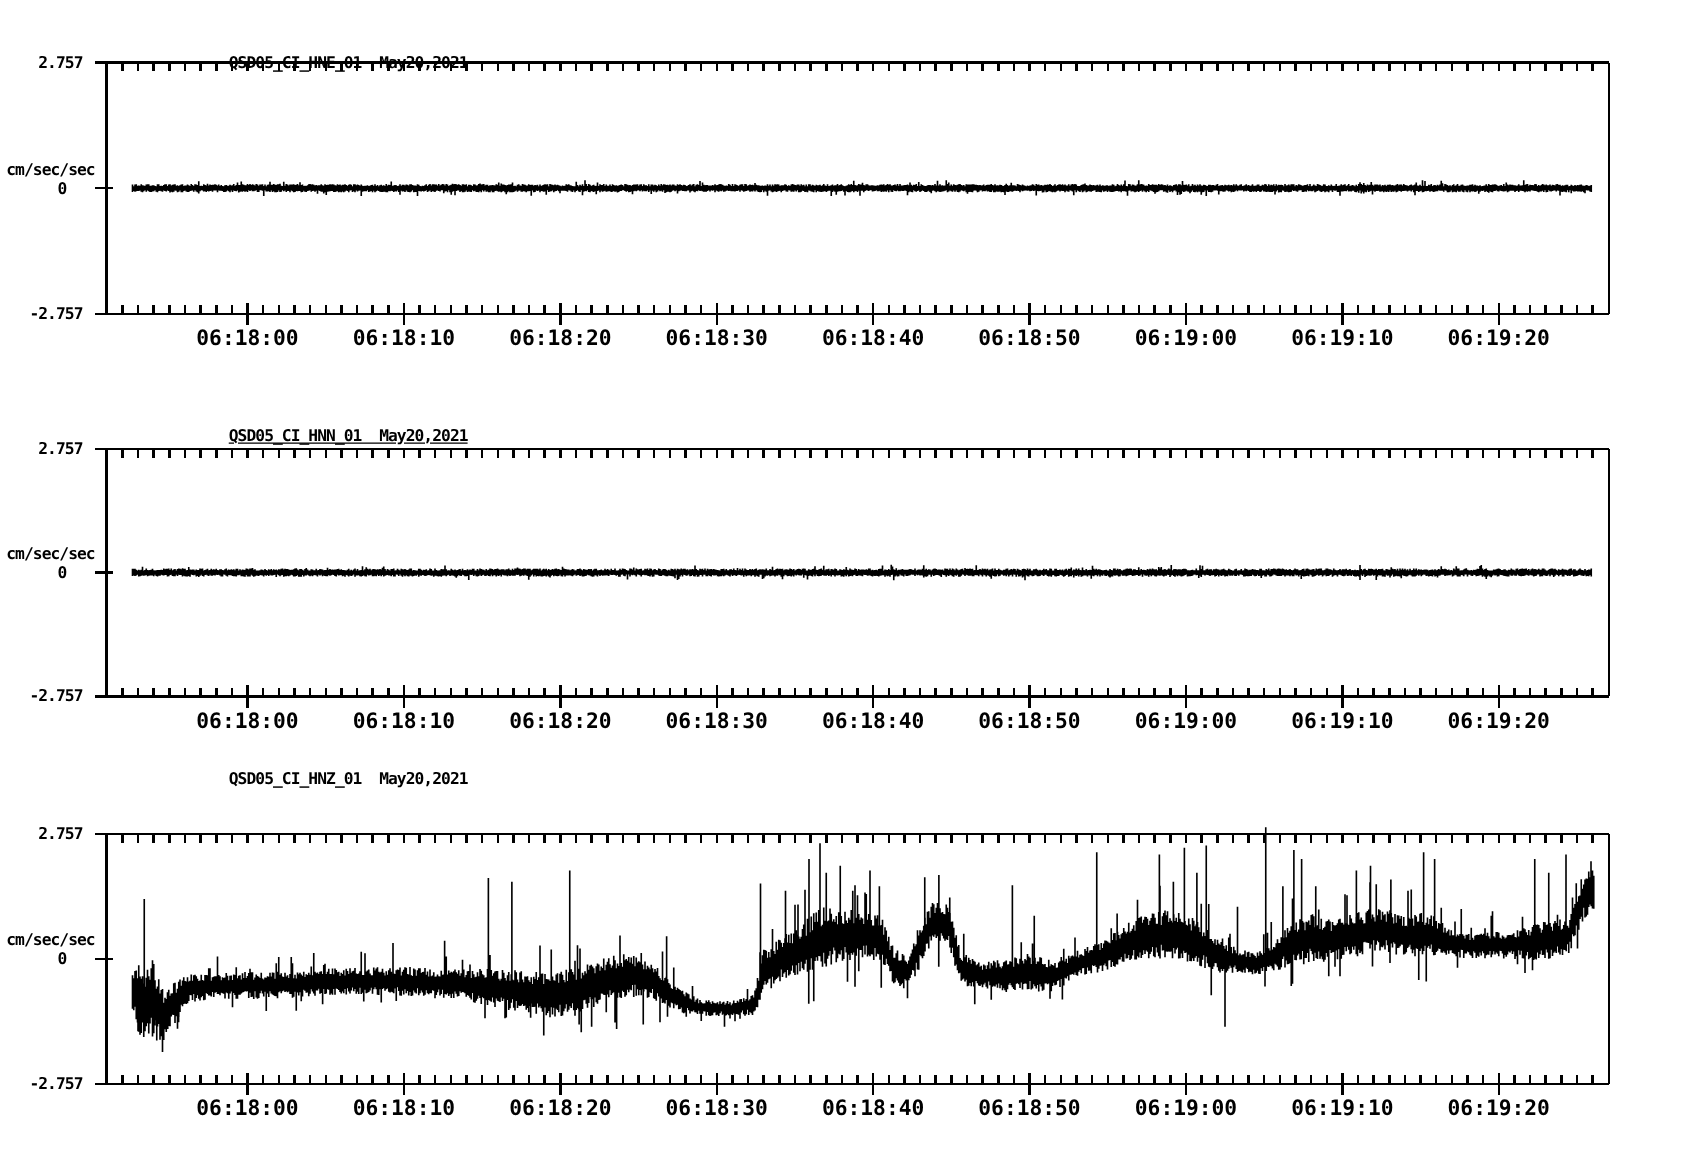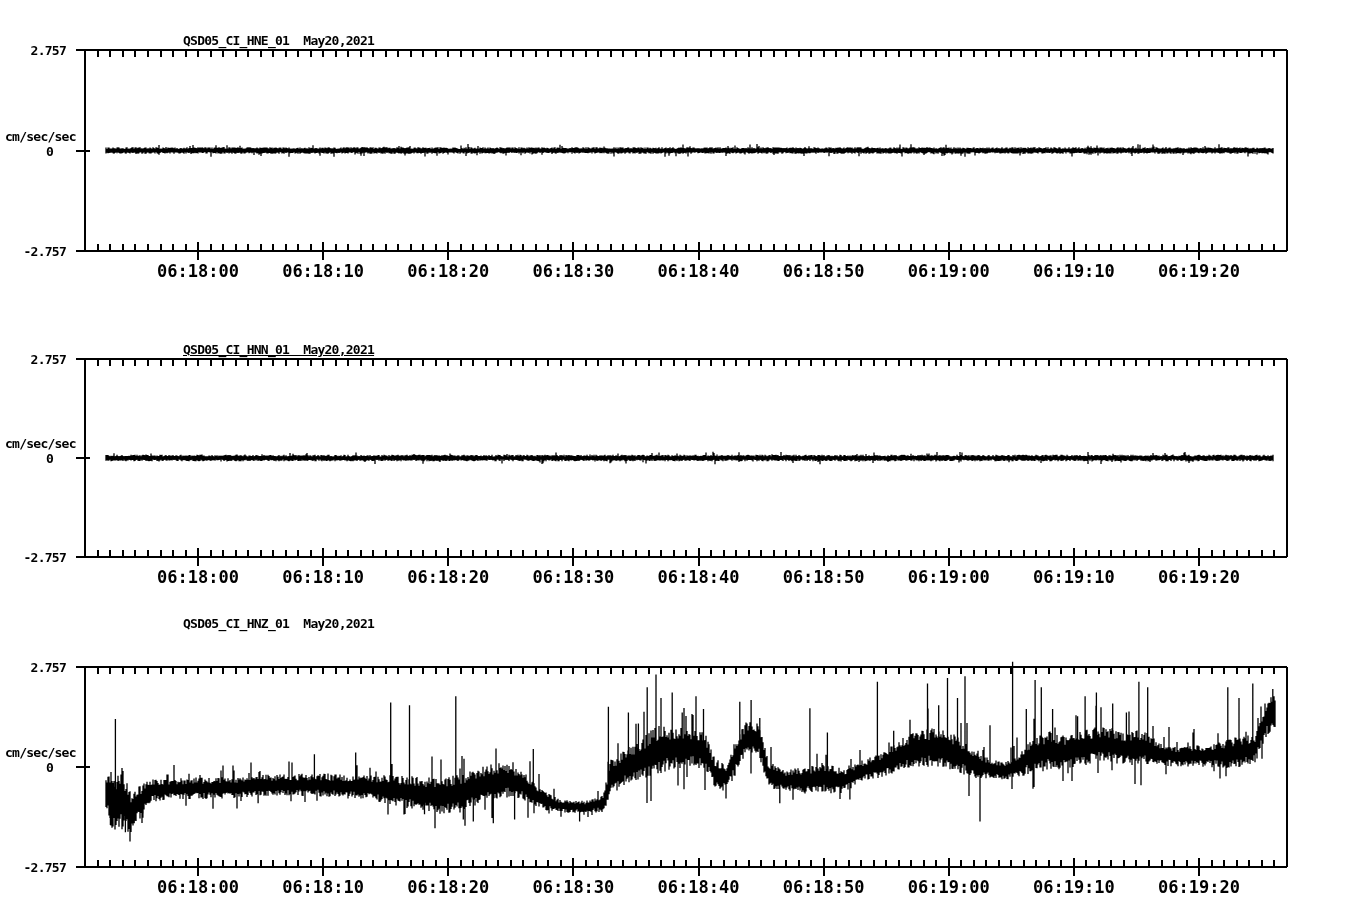--- a/index.html
+++ b/index.html
@@ -38,21 +38,21 @@
       </g>
       <g>
         <path d="M76,667 H1287 M76,867 H1287 M85,667 V867 M1287,667 V867 M76,767 H90" stroke="#000" stroke-width="2" fill="none" shape-rendering="crispEdges"></path>
         <path d="M97.9,667 V674 M97.9,860 V867 M110.4,667 V674 M110.4,860 V867 M122.9,667 V674 M122.9,860 V867 M135.4,667 V674 M135.4,860 V867 M147.9,667 V674 M147.9,860 V867 M160.5,667 V674 M160.5,860 V867 M173.0,667 V674 M173.0,860 V867 M185.5,667 V674 M185.5,860 V867 M198.0,667 V674 M198.0,860 V867 M210.5,667 V674 M210.5,860 V867 M223.0,667 V674 M223.0,860 V867 M235.5,667 V674 M235.5,860 V867 M248.1,667 V674 M248.1,860 V867 M260.6,667 V674 M260.6,860 V867 M273.1,667 V674 M273.1,860 V867 M285.6,667 V674 M285.6,860 V867 M298.1,667 V674 M298.1,860 V867 M310.6,667 V674 M310.6,860 V867 M323.1,667 V674 M323.1,860 V867 M335.6,667 V674 M335.6,860 V867 M348.1,667 V674 M348.1,860 V867 M360.7,667 V674 M360.7,860 V867 M373.2,667 V674 M373.2,860 V867 M385.7,667 V674 M385.7,860 V867 M398.2,667 V674 M398.2,860 V867 M410.7,667 V674 M410.7,860 V867 M423.2,667 V674 M423.2,860 V867 M435.7,667 V674 M435.7,860 V867 M448.3,667 V674 M448.3,860 V867 M460.8,667 V674 M460.8,860 V867 M473.3,667 V674 M473.3,860 V867 M485.8,667 V674 M485.8,860 V867 M498.3,667 V674 M498.3,860 V867 M510.8,667 V674 M510.8,860 V867 M523.3,667 V674 M523.3,860 V867 M535.8,667 V674 M535.8,860 V867 M548.3,667 V674 M548.3,860 V867 M560.9,667 V674 M560.9,860 V867 M573.4,667 V674 M573.4,860 V867 M585.9,667 V674 M585.9,860 V867 M598.4,667 V674 M598.4,860 V867 M610.9,667 V674 M610.9,860 V867 M623.4,667 V674 M623.4,860 V867 M635.9,667 V674 M635.9,860 V867 M648.5,667 V674 M648.5,860 V867 M661.0,667 V674 M661.0,860 V867 M673.5,667 V674 M673.5,860 V867 M686.0,667 V674 M686.0,860 V867 M698.5,667 V674 M698.5,860 V867 M711.0,667 V674 M711.0,860 V867 M723.5,667 V674 M723.5,860 V867 M736.0,667 V674 M736.0,860 V867 M748.5,667 V674 M748.5,860 V867 M761.1,667 V674 M761.1,860 V867 M773.6,667 V674 M773.6,860 V867 M786.1,667 V674 M786.1,860 V867 M798.6,667 V674 M798.6,860 V867 M811.1,667 V674 M811.1,860 V867 M823.6,667 V674 M823.6,860 V867 M836.1,667 V674 M836.1,860 V867 M848.6,667 V674 M848.6,860 V867 M861.2,667 V674 M861.2,860 V867 M873.7,667 V674 M873.7,860 V867 M886.2,667 V674 M886.2,860 V867 M898.7,667 V674 M898.7,860 V867 M911.2,667 V674 M911.2,860 V867 M923.7,667 V674 M923.7,860 V867 M936.2,667 V674 M936.2,860 V867 M948.8,667 V674 M948.8,860 V867 M961.3,667 V674 M961.3,860 V867 M973.8,667 V674 M973.8,860 V867 M986.3,667 V674 M986.3,860 V867 M998.8,667 V674 M998.8,860 V867 M1011.3,667 V674 M1011.3,860 V867 M1023.8,667 V674 M1023.8,860 V867 M1036.3,667 V674 M1036.3,860 V867 M1048.8,667 V674 M1048.8,860 V867 M1061.4,667 V674 M1061.4,860 V867 M1073.9,667 V674 M1073.9,860 V867 M1086.4,667 V674 M1086.4,860 V867 M1098.9,667 V674 M1098.9,860 V867 M1111.4,667 V674 M1111.4,860 V867 M1123.9,667 V674 M1123.9,860 V867 M1136.4,667 V674 M1136.4,860 V867 M1148.9,667 V674 M1148.9,860 V867 M1161.5,667 V674 M1161.5,860 V867 M1174.0,667 V674 M1174.0,860 V867 M1186.5,667 V674 M1186.5,860 V867 M1199.0,667 V674 M1199.0,860 V867 M1211.5,667 V674 M1211.5,860 V867 M1224.0,667 V674 M1224.0,860 V867 M1236.5,667 V674 M1236.5,860 V867 M1249.0,667 V674 M1249.0,860 V867 M1261.6,667 V674 M1261.6,860 V867 M1274.1,667 V674 M1274.1,860 V867 " stroke="#000" stroke-width="2" fill="none" shape-rendering="crispEdges"></path>
         <path d="M198.0,858 V876 M323.1,858 V876 M448.3,858 V876 M573.4,858 V876 M698.5,858 V876 M823.6,858 V876 M948.8,858 V876 M1073.9,858 V876 M1199.0,858 V876 " stroke="#000" stroke-width="2" fill="none" shape-rendering="crispEdges"></path>
         <path d="M106,780.2 V806.9 M107,782.6 V808.2 M108,776.8 V805.4 M109,776.4 V815.4 M110,782.6 V818.0 M111,772.1 V825.4 M112,781.1 V827.7 M113,783.0 V826.4 M114,781.0 V817.9 M115,786.7 V829.5 M116,789.3 V825.0 M117,782.1 V820.9 M118,775.7 V818.6 M119,780.9 V826.8 M120,783.8 V818.7 M121,774.6 V814.2 M122,768.1 V829.2 M123,771.1 V826.5 M124,784.2 V820.4 M125,790.9 V816.1 M126,789.1 V821.1 M127,783.3 V819.2 M128,794.7 V831.8 M129,792.0 V829.0 M130,791.2 V841.5 M131,802.2 V831.9 M132,798.2 V823.4 M133,799.1 V825.6 M134,793.7 V820.4 M135,791.8 V820.7 M136,796.5 V820.9 M137,794.7 V813.2 M138,794.6 V811.7 M139,786.5 V811.9 M140,786.2 V818.4 M141,794.1 V813.0 M142,790.9 V822.9 M143,785.4 V813.6 M144,783.5 V809.5 M145,788.6 V803.7 M146,784.3 V804.9 M147,781.7 V803.2 M148,784.7 V802.8 M149,785.1 V803.2 M150,781.7 V802.5 M151,785.1 V800.7 M152,784.6 V796.0 M153,779.6 V796.1 M154,784.6 V799.9 M155,780.1 V795.1 M156,779.8 V801.2 M157,780.9 V798.3 M158,782.9 V796.1 M159,784.8 V799.0 M160,784.4 V800.4 M161,779.7 V797.8 M162,784.0 V796.7 M163,784.5 V800.1 M164,779.9 V799.8 M165,780.0 V794.4 M166,780.1 V795.2 M167,774.5 V796.3 M168,774.5 V796.4 M169,784.5 V797.2 M170,781.8 V793.5 M171,781.3 V797.6 M172,781.0 V794.1 M173,781.0 V793.6 M174,765.1 V795.2 M175,779.9 V795.1 M176,780.9 V796.1 M177,784.2 V794.1 M178,781.8 V794.5 M179,782.4 V794.9 M180,781.9 V798.7 M181,778.3 V793.9 M182,780.6 V794.5 M183,784.2 V799.0 M184,780.5 V794.7 M185,780.4 V793.1 M186,784.0 V805.7 M187,779.6 V794.3 M188,780.0 V795.9 M189,773.7 V798.9 M190,782.6 V798.9 M191,780.5 V795.8 M192,780.2 V795.7 M193,783.5 V794.7 M194,778.6 V793.9 M195,782.4 V793.6 M196,777.6 V792.8 M197,782.4 V793.2 M198,780.8 V793.0 M199,778.4 V798.3 M200,775.0 V794.1 M201,777.8 V797.5 M202,777.7 V797.4 M203,783.8 V799.1 M204,781.9 V792.9 M205,779.6 V798.0 M206,780.8 V798.9 M207,781.4 V798.3 M208,782.4 V794.5 M209,778.1 V792.6 M210,782.7 V794.8 M211,783.6 V797.2 M212,781.9 V793.3 M213,782.1 V796.5 M214,780.9 V794.7 M215,781.3 V797.6 M216,778.2 V792.9 M217,781.1 V794.7 M218,778.0 V795.5 M219,778.2 V796.2 M220,782.9 V796.8 M221,770.5 V797.0 M222,777.3 V798.6 M223,765.5 V793.8 M224,779.8 V793.0 M225,778.5 V794.5 M226,781.2 V793.0 M227,781.5 V792.4 M228,778.2 V793.6 M229,781.2 V792.9 M230,780.1 V793.8 M231,782.4 V793.1 M232,779.2 V795.1 M233,765.5 V795.1 M234,770.6 V798.1 M235,782.6 V797.3 M236,779.7 V793.3 M237,782.7 V808.5 M238,777.9 V794.0 M239,779.4 V796.4 M240,778.2 V793.8 M241,779.6 V801.0 M242,780.6 V797.1 M243,777.4 V791.7 M244,781.5 V792.6 M245,779.4 V794.2 M246,779.9 V793.9 M247,778.2 V797.0 M248,779.8 V795.0 M249,773.1 V791.4 M250,780.1 V793.1 M251,762.4 V794.8 M252,777.3 V796.5 M253,778.5 V792.4 M254,777.9 V792.4 M255,779.2 V790.9 M256,777.3 V795.0 M257,776.9 V794.3 M258,779.1 V791.0 M259,771.9 V791.1 M260,771.0 V795.2 M261,779.1 V794.7 M262,777.3 V791.4 M263,775.0 V791.8 M264,779.2 V795.7 M265,779.1 V794.7 M266,774.8 V795.7 M267,779.4 V791.1 M268,774.8 V795.7 M269,776.0 V790.8 M270,777.8 V791.1 M271,777.4 V792.0 M272,780.7 V793.6 M273,778.1 V794.7 M274,779.1 V793.2 M275,776.2 V794.6 M276,780.4 V791.1 M277,774.9 V795.6 M278,776.7 V790.6 M279,779.1 V793.2 M280,774.6 V794.7 M281,778.1 V792.3 M282,776.9 V789.9 M283,776.6 V793.0 M284,774.4 V791.1 M285,778.8 V794.9 M286,779.1 V793.4 M287,778.7 V795.2 M288,777.0 V790.2 M289,761.4 V795.2 M290,780.0 V794.2 M291,779.9 V801.2 M292,762.5 V791.8 M293,777.1 V794.5 M294,776.3 V794.2 M295,775.5 V793.5 M296,778.7 V792.3 M297,780.2 V790.1 M298,780.2 V795.0 M299,773.9 V791.4 M300,776.3 V789.7 M301,774.8 V791.3 M302,773.8 V795.7 M303,777.3 V796.0 M304,778.0 V791.3 M305,777.4 V802.0 M306,774.9 V791.2 M307,778.1 V790.3 M308,780.3 V792.5 M309,777.0 V791.3 M310,779.7 V790.7 M311,776.2 V793.3 M312,774.6 V793.9 M313,777.3 V793.4 M314,778.9 V793.7 M315,778.7 V794.5 M316,779.2 V790.7 M317,776.2 V800.8 M318,775.6 V789.8 M319,776.0 V792.7 M320,773.9 V796.3 M321,780.3 V796.6 M322,777.3 V792.6 M323,775.8 V795.6 M324,773.8 V791.3 M325,774.1 V794.5 M326,779.1 V792.8 M327,779.6 V796.3 M328,773.6 V793.6 M329,780.1 V796.7 M330,780.7 V796.3 M331,774.8 V792.4 M332,775.6 V793.9 M333,780.5 V794.7 M334,776.2 V790.6 M335,774.5 V796.1 M336,774.5 V794.5 M337,778.4 V792.4 M338,777.5 V793.9 M339,777.4 V796.6 M340,774.4 V795.8 M341,779.7 V792.2 M342,777.1 V794.6 M343,781.1 V795.4 M344,775.6 V794.3 M345,780.9 V794.6 M346,780.3 V792.2 M347,777.7 V792.5 M348,781.3 V798.6 M349,781.1 V796.0 M350,779.6 V793.8 M351,781.0 V791.6 M352,781.1 V796.4 M353,776.6 V795.1 M354,779.8 V791.7 M355,779.5 V798.1 M356,778.7 V795.2 M357,765.2 V795.6 M358,779.6 V794.6 M359,776.4 V796.8 M360,778.3 V795.4 M361,777.4 V798.4 M362,777.9 V794.9 M363,776.9 V798.3 M364,775.5 V793.2 M365,777.7 V794.9 M366,778.9 V797.2 M367,776.1 V796.7 M368,780.6 V793.0 M369,778.6 V794.2 M370,767.8 V793.6 M371,775.6 V793.8 M372,781.7 V794.6 M373,780.0 V797.4 M374,777.0 V796.0 M375,776.7 V796.5 M376,771.5 V798.2 M377,782.3 V799.6 M378,776.7 V794.4 M379,779.3 V801.8 M380,781.7 V802.1 M381,781.4 V800.6 M382,777.8 V799.0 M383,780.9 V796.5 M384,775.2 V798.3 M385,776.5 V803.1 M386,779.4 V797.7 M387,780.1 V798.5 M388,782.2 V814.6 M389,781.8 V800.2 M390,775.2 V804.0 M391,779.3 V799.9 M392,763.9 V800.5 M393,776.0 V801.3 M394,780.6 V798.0 M395,778.6 V802.0 M396,777.1 V805.5 M397,776.8 V798.8 M398,776.8 V800.5 M399,782.9 V801.0 M400,784.4 V801.5 M401,782.9 V797.9 M402,775.9 V800.8 M403,778.1 V798.9 M404,782.4 V814.5 M405,784.3 V813.9 M406,780.1 V800.0 M407,777.5 V807.9 M408,784.6 V806.5 M409,779.3 V802.1 M410,783.5 V799.3 M411,784.2 V806.2 M412,776.2 V808.4 M413,777.8 V800.8 M414,783.6 V806.3 M415,785.7 V804.3 M416,778.0 V804.8 M417,777.0 V804.3 M418,783.5 V803.2 M419,785.8 V804.7 M420,781.2 V804.4 M421,781.4 V807.8 M422,781.0 V806.4 M423,784.1 V809.7 M424,785.6 V804.8 M425,781.8 V802.8 M426,787.1 V805.6 M427,781.4 V805.5 M428,783.2 V805.4 M429,777.5 V811.0 M430,784.0 V802.8 M431,781.8 V805.9 M432,756.4 V804.9 M433,779.0 V806.5 M434,778.7 V809.3 M435,787.1 V828.3 M436,779.1 V805.9 M437,783.2 V812.1 M438,783.3 V810.3 M439,783.6 V808.8 M440,784.7 V813.8 M441,759.5 V805.8 M442,781.2 V811.6 M443,784.1 V806.1 M444,784.5 V813.2 M445,779.6 V807.0 M446,778.6 V808.0 M447,786.2 V809.8 M448,778.9 V803.7 M449,777.3 V812.8 M450,779.7 V812.4 M451,783.9 V808.9 M452,785.8 V806.8 M453,775.8 V803.4 M454,784.7 V809.4 M455,777.7 V807.8 M456,785.0 V804.9 M457,775.3 V806.4 M458,777.6 V802.5 M459,779.6 V808.2 M460,768.5 V812.5 M461,783.8 V808.0 M462,756.1 V806.5 M463,774.9 V807.4 M464,758.7 V809.1 M465,782.8 V825.7 M466,778.2 V807.1 M467,780.2 V800.2 M468,776.9 V799.7 M469,778.8 V802.9 M470,771.5 V806.1 M471,775.8 V802.4 M472,772.5 V797.5 M473,771.7 V799.4 M474,773.1 V799.4 M475,774.5 V805.5 M476,778.6 V798.0 M477,773.0 V801.7 M478,770.8 V802.9 M479,771.6 V799.9 M480,776.6 V799.5 M481,773.1 V794.7 M482,774.3 V795.0 M483,766.7 V795.7 M484,776.2 V796.0 M485,771.8 V809.8 M486,769.4 V795.6 M487,766.5 V797.8 M488,771.3 V792.2 M489,774.1 V795.9 M490,772.3 V794.5 M491,764.5 V793.7 M492,768.2 V818.0 M493,774.6 V791.9 M494,770.8 V798.2 M495,772.8 V794.1 M496,748.4 V797.8 M497,770.3 V798.4 M498,773.4 V792.6 M499,763.3 V793.5 M500,768.1 V797.3 M501,767.2 V796.2 M502,768.6 V791.8 M503,765.5 V793.7 M504,770.0 V791.5 M505,765.9 V792.1 M506,770.9 V787.9 M507,764.7 V797.5 M508,773.0 V787.8 M509,766.0 V796.5 M510,769.9 V791.3 M511,768.9 V796.1 M512,769.7 V791.9 M513,762.3 V796.1 M514,771.6 V791.6 M515,775.4 V793.2 M516,769.1 V791.1 M517,775.4 V791.5 M518,772.5 V798.1 M519,773.9 V797.5 M520,775.3 V793.7 M521,771.8 V794.4 M522,774.6 V791.2 M523,777.7 V798.6 M524,775.1 V799.2 M525,777.2 V800.5 M526,774.4 V794.5 M527,780.8 V797.1 M528,782.6 V817.8 M529,784.0 V798.8 M530,761.2 V802.3 M531,784.4 V801.9 M532,782.3 V802.8 M533,781.4 V800.0 M534,783.3 V813.3 M535,786.3 V804.6 M536,787.5 V805.9 M537,790.5 V801.9 M538,791.2 V802.5 M539,773.9 V806.5 M540,789.3 V803.0 M541,792.0 V804.1 M542,790.1 V803.7 M543,791.1 V807.4 M544,792.0 V807.2 M545,792.9 V806.0 M546,792.5 V809.9 M547,795.3 V810.5 M548,796.9 V810.0 M549,793.9 V813.4 M550,794.8 V806.3 M551,795.3 V808.2 M552,798.8 V810.8 M553,799.5 V808.9 M554,788.8 V809.1 M555,797.0 V808.1 M556,801.3 V809.7 M557,799.7 V809.9 M558,798.7 V811.1 M559,802.6 V808.5 M560,799.9 V811.0 M561,801.7 V816.7 M562,802.6 V811.0 M563,802.8 V809.0 M564,802.5 V809.1 M565,800.4 V812.6 M566,801.5 V809.5 M567,800.2 V812.1 M568,801.7 V812.8 M569,803.2 V812.4 M570,800.9 V812.1 M571,802.2 V810.1 M572,802.6 V809.8 M573,802.5 V812.2 M574,801.7 V811.8 M575,803.4 V812.8 M576,801.0 V810.6 M577,803.1 V809.2 M578,801.9 V811.7 M579,801.4 V811.0 M580,803.7 V812.6 M581,802.6 V812.1 M582,800.7 V811.4 M583,803.1 V812.1 M584,801.7 V814.7 M585,804.2 V811.4 M586,802.7 V812.0 M587,800.4 V810.7 M588,802.4 V817.0 M589,802.4 V811.1 M590,800.6 V811.3 M591,801.8 V811.8 M592,799.4 V815.0 M593,799.2 V809.9 M594,801.6 V808.4 M595,798.6 V811.3 M596,800.6 V812.5 M597,799.2 V811.3 M598,791.1 V807.8 M599,800.3 V811.9 M600,799.4 V809.6 M601,796.7 V810.6 M602,796.1 V812.0 M603,797.9 V809.2 M604,792.4 V808.3 M605,790.5 V805.6 M606,782.4 V805.8 M607,784.5 V799.8 M608,761.8 V799.8 M609,770.8 V794.2 M610,764.1 V791.3 M611,759.7 V787.8 M612,759.9 V784.8 M613,760.6 V787.6 M614,766.1 V786.2 M615,761.5 V783.4 M616,765.7 V782.7 M617,759.3 V790.6 M618,743.2 V781.3 M619,760.7 V786.8 M620,763.1 V784.1 M621,753.4 V783.1 M622,759.7 V782.1 M623,751.7 V781.2 M624,752.1 V785.0 M625,754.1 V775.5 M626,757.5 V781.5 M627,754.3 V778.8 M628,750.6 V777.6 M629,747.1 V782.2 M630,754.0 V776.0 M631,747.7 V780.4 M632,754.4 V779.4 M633,746.7 V776.6 M634,754.6 V772.4 M635,746.7 V778.2 M636,723.7 V779.9 M637,744.1 V772.1 M638,747.7 V779.6 M639,749.1 V770.4 M640,750.9 V777.0 M641,749.4 V769.4 M642,743.1 V774.6 M643,739.6 V775.8 M644,711.7 V771.0 M645,748.5 V767.7 M646,734.9 V777.4 M647,737.6 V803.0 M648,745.7 V775.8 M649,733.2 V766.5 M650,744.1 V775.7 M651,730.6 V801.0 M652,737.6 V768.8 M653,729.9 V765.7 M654,737.4 V768.5 M655,728.0 V764.7 M656,738.4 V764.9 M657,740.9 V769.2 M658,739.7 V773.3 M659,725.9 V762.1 M660,736.6 V770.8 M661,737.4 V773.1 M662,736.9 V767.0 M663,736.4 V764.5 M664,726.7 V760.7 M665,731.0 V771.6 M666,737.1 V763.3 M667,735.3 V758.0 M668,737.5 V760.4 M669,732.7 V769.7 M670,739.4 V766.6 M671,729.7 V763.0 M672,734.0 V763.6 M673,732.8 V760.2 M674,738.5 V768.5 M675,739.1 V767.2 M676,729.4 V757.6 M677,736.3 V762.0 M678,738.4 V785.4 M679,734.2 V763.7 M680,735.8 V768.0 M681,727.9 V762.4 M682,733.5 V763.7 M683,738.6 V761.9 M684,708.1 V789.3 M685,734.2 V764.5 M686,716.1 V758.8 M687,731.1 V776.9 M688,735.8 V760.0 M689,734.0 V759.9 M690,734.8 V765.7 M691,739.2 V756.5 M692,713.9 V763.5 M693,715.1 V756.3 M694,735.8 V765.2 M695,731.1 V763.7 M696,740.4 V765.0 M697,736.0 V763.4 M698,740.3 V763.6 M699,740.3 V768.0 M700,732.3 V758.3 M701,734.8 V765.2 M702,732.2 V762.9 M703,740.4 V763.4 M704,740.8 V767.7 M705,740.0 V790.1 M706,735.7 V763.8 M707,747.7 V771.6 M708,741.7 V772.0 M709,744.3 V767.0 M710,753.0 V771.1 M711,749.4 V772.6 M712,759.9 V777.0 M713,756.7 V776.7 M714,756.4 V785.2 M715,766.1 V786.5 M716,766.2 V785.7 M717,762.6 V782.6 M718,760.3 V784.3 M719,768.3 V786.1 M720,768.6 V788.7 M721,768.2 V787.5 M722,763.1 V786.6 M723,764.3 V790.6 M724,768.4 V783.1 M725,769.3 V784.4 M726,770.9 V798.6 M727,768.3 V784.1 M728,765.1 V782.3 M729,762.7 V779.8 M730,759.5 V775.9 M731,754.8 V776.4 M732,756.9 V781.0 M733,755.3 V770.2 M734,744.2 V775.6 M735,748.4 V775.7 M736,744.2 V763.9 M737,746.0 V765.0 M738,744.3 V766.5 M739,740.5 V764.8 M740,734.2 V761.1 M741,739.4 V755.0 M742,729.3 V754.8 M743,729.0 V758.8 M744,734.2 V749.1 M745,725.3 V752.3 M746,722.4 V748.3 M747,723.4 V749.4 M748,730.4 V747.6 M749,726.1 V750.4 M750,722.3 V748.9 M751,726.0 V773.4 M752,726.6 V752.5 M753,730.1 V746.5 M754,729.6 V748.5 M755,731.1 V750.8 M756,731.4 V752.5 M757,723.6 V751.3 M758,726.2 V751.9 M759,729.6 V748.7 M760,730.3 V757.9 M761,737.3 V762.3 M762,737.1 V758.1 M763,742.2 V765.8 M764,750.1 V772.5 M765,748.1 V771.5 M766,757.2 V776.2 M767,755.9 V778.5 M768,766.4 V778.2 M769,767.8 V784.6 M770,768.7 V783.5 M771,747.0 V782.8 M772,765.8 V785.1 M773,763.9 V783.7 M774,769.8 V788.9 M775,766.2 V788.6 M776,768.0 V786.3 M777,771.0 V789.0 M778,767.2 V785.7 M779,768.5 V789.1 M780,769.4 V784.3 M781,772.1 V784.7 M782,771.3 V786.6 M783,770.0 V788.3 M784,773.4 V788.8 M785,772.5 V787.5 M786,775.8 V789.7 M787,771.5 V787.6 M788,772.4 V786.2 M789,775.1 V789.3 M790,772.2 V790.8 M791,769.4 V785.2 M792,774.7 V788.2 M793,770.5 V799.7 M794,772.4 V789.3 M795,768.5 V788.6 M796,769.7 V789.1 M797,774.0 V787.5 M798,768.2 V790.1 M799,770.7 V786.8 M800,773.3 V790.6 M801,774.6 V788.2 M802,773.0 V792.1 M803,769.7 V790.5 M804,769.1 V792.2 M805,768.4 V793.5 M806,771.6 V791.4 M807,771.3 V787.8 M808,768.9 V786.3 M809,769.3 V788.2 M810,770.1 V789.8 M811,773.4 V791.1 M812,766.0 V792.0 M813,766.6 V787.0 M814,770.6 V786.5 M815,771.4 V787.3 M816,766.9 V790.4 M817,753.7 V786.0 M818,768.6 V791.5 M819,770.7 V787.1 M820,767.1 V786.5 M821,768.2 V787.0 M822,763.1 V791.4 M823,765.1 V791.2 M824,766.2 V784.7 M825,771.1 V791.5 M826,754.8 V790.7 M827,768.9 V787.3 M828,766.2 V789.0 M829,771.2 V790.8 M830,769.2 V787.9 M831,769.1 V793.2 M832,765.8 V787.4 M833,766.1 V789.2 M834,771.2 V792.5 M835,771.5 V791.7 M836,771.2 V786.8 M837,773.5 V786.5 M838,773.8 V787.3 M839,767.7 V786.8 M840,773.0 V798.9 M841,771.3 V792.9 M842,772.0 V788.8 M843,772.6 V786.2 M844,770.3 V788.1 M845,774.2 V787.8 M846,774.0 V784.8 M847,769.9 V784.2 M848,769.0 V789.5 M849,765.5 V783.1 M850,768.3 V784.3 M851,758.9 V788.3 M852,769.2 V782.1 M853,767.0 V782.7 M854,770.3 V780.9 M855,764.5 V784.4 M856,766.5 V779.7 M857,765.0 V779.6 M858,764.4 V779.2 M859,765.2 V779.7 M860,749.9 V777.9 M861,765.1 V780.0 M862,760.6 V780.6 M863,765.9 V777.4 M864,763.7 V776.0 M865,763.4 V778.5 M866,764.2 V774.5 M867,764.7 V774.4 M868,759.2 V779.5 M869,760.7 V779.1 M870,757.6 V774.0 M871,762.2 V776.6 M872,760.4 V776.4 M873,759.9 V778.5 M874,760.2 V772.2 M875,756.8 V772.8 M876,755.4 V772.2 M877,756.5 V773.6 M878,756.0 V777.9 M879,755.4 V775.0 M880,760.0 V772.6 M881,754.3 V772.3 M882,758.3 V776.8 M883,754.8 V772.2 M884,752.3 V770.7 M885,752.6 V772.9 M886,753.1 V775.5 M887,753.9 V768.3 M888,754.5 V768.0 M889,742.6 V773.6 M890,752.0 V769.6 M891,746.6 V772.8 M892,746.4 V773.4 M893,752.1 V771.3 M894,745.3 V771.5 M895,747.9 V767.5 M896,750.7 V767.5 M897,747.3 V765.5 M898,746.4 V769.2 M899,742.3 V769.4 M900,745.2 V763.0 M901,746.7 V766.7 M902,745.3 V766.6 M903,738.1 V763.9 M904,746.0 V768.0 M905,744.7 V767.0 M906,743.0 V764.4 M907,740.1 V759.9 M908,744.5 V767.6 M909,736.8 V767.5 M910,735.8 V765.0 M911,734.3 V765.9 M912,733.9 V761.9 M913,733.2 V766.3 M914,738.2 V764.0 M915,735.7 V760.1 M916,733.3 V763.2 M917,733.5 V760.3 M918,735.0 V761.3 M919,740.0 V766.6 M920,736.6 V763.1 M921,734.4 V761.3 M922,730.7 V757.5 M923,731.0 V765.0 M924,734.2 V765.7 M925,738.9 V758.0 M926,738.9 V761.9 M927,729.5 V765.0 M928,708.5 V766.7 M929,740.0 V755.8 M930,733.0 V760.4 M931,730.3 V760.1 M932,728.4 V765.7 M933,732.2 V761.1 M934,728.9 V761.4 M935,737.5 V761.2 M936,734.6 V761.3 M937,736.6 V761.2 M938,737.9 V766.5 M939,731.4 V758.4 M940,736.8 V762.8 M941,734.2 V759.6 M942,737.6 V758.1 M943,730.4 V766.7 M944,735.0 V766.5 M945,737.3 V762.8 M946,737.7 V766.4 M947,738.3 V760.6 M948,736.8 V762.3 M949,739.7 V761.9 M950,740.3 V769.2 M951,734.7 V763.8 M952,739.3 V768.7 M953,744.3 V768.9 M954,734.4 V766.6 M955,736.5 V768.8 M956,740.9 V766.1 M957,739.6 V764.7 M958,737.6 V769.3 M959,741.7 V766.1 M960,745.6 V772.5 M961,722.9 V773.0 M962,749.0 V767.8 M963,745.9 V764.1 M964,748.8 V774.4 M965,750.0 V765.4 M966,743.9 V770.6 M967,723.1 V773.3 M968,751.2 V773.7 M969,751.2 V796.1 M970,752.8 V775.1 M971,754.6 V773.2 M972,751.4 V770.3 M973,755.9 V770.6 M974,751.8 V773.7 M975,754.8 V776.6 M976,755.8 V777.9 M977,753.6 V775.2 M978,750.7 V776.7 M979,756.7 V775.1 M980,758.9 V777.8 M981,756.1 V778.0 M982,760.8 V776.6 M983,750.0 V775.0 M984,747.0 V772.6 M985,757.6 V774.2 M986,762.5 V778.2 M987,757.4 V773.7 M988,760.1 V772.4 M989,762.6 V775.2 M990,761.1 V777.5 M991,764.1 V776.7 M992,762.8 V776.5 M993,764.2 V777.3 M994,763.6 V778.0 M995,763.3 V775.8 M996,760.4 V778.1 M997,765.3 V774.1 M998,761.8 V775.1 M999,761.4 V777.7 M1000,765.6 V777.2 M1001,762.6 V777.5 M1002,762.6 V779.3 M1003,763.8 V775.7 M1004,764.7 V778.7 M1005,766.1 V778.2 M1006,762.0 V776.6 M1007,764.5 V778.9 M1008,761.0 V779.2 M1009,762.5 V774.6 M1010,763.8 V776.7 M1011,747.4 V773.6 M1012,762.3 V789.1 M1013,758.4 V776.8 M1014,746.1 V773.2 M1015,758.5 V773.6 M1016,760.4 V772.3 M1017,737.5 V772.9 M1018,759.5 V774.7 M1019,757.5 V776.2 M1020,757.9 V771.0 M1021,754.5 V771.7 M1022,751.3 V773.1 M1023,754.4 V775.8 M1024,754.3 V775.6 M1025,749.7 V773.8 M1026,751.6 V767.2 M1027,750.2 V765.1 M1028,744.2 V773.9 M1029,749.7 V768.3 M1030,742.3 V771.3 M1031,746.1 V771.2 M1032,744.6 V770.3 M1033,740.9 V788.8 M1034,718.8 V787.0 M1035,742.2 V763.8 M1036,743.9 V767.9 M1037,738.0 V768.2 M1038,745.3 V764.4 M1039,743.5 V762.9 M1040,735.4 V767.6 M1041,742.4 V767.4 M1042,736.8 V760.8 M1043,738.0 V771.3 M1044,744.2 V766.4 M1045,737.4 V766.4 M1046,737.8 V762.4 M1047,736.4 V769.6 M1048,739.9 V758.9 M1049,731.9 V760.7 M1050,731.4 V763.4 M1051,732.9 V768.8 M1052,741.7 V762.1 M1053,741.2 V766.4 M1054,740.1 V767.1 M1055,727.6 V761.2 M1056,743.1 V766.9 M1057,735.0 V765.2 M1058,743.8 V767.4 M1059,742.3 V769.3 M1060,741.3 V767.8 M1061,737.2 V762.3 M1062,736.8 V765.4 M1063,735.6 V780.9 M1064,737.1 V759.9 M1065,744.8 V762.3 M1066,737.5 V761.7 M1067,739.9 V761.6 M1068,740.6 V773.3 M1069,739.9 V760.4 M1070,738.5 V767.4 M1071,735.5 V759.3 M1072,735.0 V781.0 M1073,738.2 V767.0 M1074,738.1 V763.9 M1075,739.5 V763.8 M1076,715.3 V757.5 M1077,738.5 V760.9 M1078,739.0 V757.4 M1079,739.9 V759.8 M1080,731.9 V763.4 M1081,734.7 V762.5 M1082,738.0 V757.3 M1083,738.8 V759.7 M1084,738.6 V757.0 M1085,733.6 V763.4 M1086,730.3 V764.9 M1087,729.8 V759.8 M1088,735.6 V762.4 M1089,734.0 V761.2 M1090,735.9 V763.4 M1091,738.8 V753.8 M1092,738.5 V753.3 M1093,729.9 V754.0 M1094,728.7 V754.1 M1095,727.6 V754.4 M1096,705.8 V758.7 M1097,735.0 V755.6 M1098,731.6 V773.1 M1099,733.8 V752.1 M1100,737.2 V760.4 M1101,707.3 V755.7 M1102,732.1 V752.5 M1103,727.4 V753.8 M1104,728.1 V760.4 M1105,735.8 V757.3 M1106,729.3 V757.7 M1107,732.1 V756.4 M1108,731.3 V759.6 M1109,737.4 V752.2 M1110,729.1 V756.1 M1111,730.9 V761.6 M1112,728.2 V770.3 M1113,730.3 V754.8 M1114,733.8 V758.0 M1115,738.8 V753.8 M1116,731.2 V754.9 M1117,738.2 V763.6 M1118,732.1 V758.3 M1119,732.3 V758.1 M1120,734.9 V757.0 M1121,732.7 V755.5 M1122,740.6 V755.7 M1123,733.6 V763.5 M1124,740.7 V762.9 M1125,740.6 V761.8 M1126,741.7 V758.3 M1127,734.2 V757.4 M1128,735.1 V755.8 M1129,711.6 V759.3 M1130,734.8 V762.5 M1131,740.5 V759.7 M1132,732.0 V765.0 M1133,733.1 V758.5 M1134,737.3 V759.1 M1135,737.1 V784.0 M1136,730.9 V760.8 M1137,730.4 V758.8 M1138,737.5 V763.4 M1139,739.7 V760.7 M1140,740.0 V756.5 M1141,738.1 V785.2 M1142,734.0 V758.2 M1143,739.4 V756.7 M1144,735.1 V759.0 M1145,732.4 V755.5 M1146,740.8 V761.5 M1147,732.9 V764.1 M1148,737.9 V763.9 M1149,736.7 V761.6 M1150,742.7 V760.6 M1151,738.3 V758.8 M1152,739.1 V759.1 M1153,726.1 V761.9 M1154,738.4 V762.2 M1155,746.0 V761.0 M1156,742.2 V762.1 M1157,746.2 V763.8 M1158,744.9 V760.3 M1159,743.6 V762.9 M1160,748.3 V760.4 M1161,744.1 V760.2 M1162,748.1 V762.3 M1163,748.1 V762.7 M1164,737.1 V763.3 M1165,749.2 V765.0 M1166,747.5 V774.2 M1167,748.5 V761.6 M1168,747.2 V766.0 M1169,750.4 V759.8 M1170,747.3 V759.9 M1171,748.5 V766.3 M1172,750.7 V762.8 M1173,747.7 V762.8 M1174,747.8 V761.1 M1175,747.1 V761.7 M1176,751.9 V763.8 M1177,742.1 V764.5 M1178,750.1 V766.3 M1179,751.7 V760.9 M1180,748.6 V762.1 M1181,747.9 V766.3 M1182,747.7 V764.5 M1183,748.0 V765.3 M1184,747.6 V762.0 M1185,746.9 V764.4 M1186,747.9 V761.0 M1187,746.9 V762.6 M1188,742.5 V766.6 M1189,748.5 V764.2 M1190,746.2 V763.5 M1191,748.9 V763.7 M1192,750.8 V760.7 M1193,732.6 V765.7 M1194,750.0 V763.5 M1195,748.9 V760.9 M1196,749.9 V763.6 M1197,745.5 V762.0 M1198,745.5 V762.9 M1199,746.2 V764.9 M1200,750.1 V760.5 M1201,751.0 V760.8 M1202,748.4 V762.7 M1203,749.3 V766.8 M1204,750.8 V763.9 M1205,749.9 V765.4 M1206,748.1 V763.6 M1207,747.9 V761.2 M1208,748.0 V761.9 M1209,748.1 V760.6 M1210,747.6 V763.1 M1211,746.6 V761.1 M1212,749.5 V767.2 M1213,750.0 V764.9 M1214,744.2 V771.3 M1215,749.1 V760.2 M1216,744.9 V763.8 M1217,744.6 V760.5 M1218,733.3 V766.6 M1219,742.6 V766.7 M1220,743.4 V778.4 M1221,745.7 V764.3 M1222,747.9 V761.5 M1223,744.0 V767.4 M1224,748.3 V766.4 M1225,745.4 V765.6 M1226,741.5 V776.2 M1227,740.0 V768.0 M1228,739.2 V767.0 M1229,740.0 V767.5 M1230,739.6 V762.0 M1231,740.0 V766.4 M1232,742.5 V763.3 M1233,746.2 V760.4 M1234,743.8 V764.0 M1235,737.5 V763.8 M1236,737.8 V766.3 M1237,739.9 V759.6 M1238,739.6 V762.0 M1239,738.7 V767.0 M1240,738.4 V766.6 M1241,741.4 V759.7 M1242,744.6 V764.7 M1243,738.7 V762.2 M1244,736.8 V761.1 M1245,738.3 V762.4 M1246,731.7 V757.1 M1247,740.8 V761.9 M1248,735.6 V763.6 M1249,743.7 V759.3 M1250,743.0 V763.9 M1251,739.9 V759.7 M1252,737.1 V759.9 M1253,743.3 V761.0 M1254,740.6 V755.3 M1255,742.1 V762.3 M1256,735.9 V753.4 M1257,731.1 V758.6 M1258,717.9 V747.3 M1259,726.2 V749.0 M1260,723.1 V748.1 M1261,706.5 V740.4 M1262,721.4 V758.7 M1263,716.9 V743.7 M1264,716.4 V735.1 M1265,703.4 V733.3 M1266,711.0 V737.1 M1267,707.6 V726.1 M1268,703.5 V733.9 M1269,702.7 V733.1 M1270,703.0 V731.7 M1271,697.2 V725.6 M1272,701.8 V723.5 M1273,704.0 V724.9 M1274,696.3 V726.7 M1275,700.5 V727.0 M110.4,801.1 V825.0 M115.4,804.8 V719.1 M125.4,805.1 V832.3 M134.2,808.3 V823.2 M142.9,798.7 V817.8 M213.0,788.2 V808.7 M258.1,786.0 V803.3 M314.4,785.1 V754.3 M355.7,786.7 V752.5 M390.7,790.1 V702.4 M409.5,792.2 V705.3 M424.5,794.4 V814.2 M455.8,794.6 V696.3 M463.3,793.1 V819.6 M473.3,788.8 V821.4 M493.3,781.9 V823.2 M514.6,782.6 V819.6 M533.3,792.9 V748.9 M579.6,806.7 V821.4 M608.4,785.1 V706.8 M628.4,766.4 V712.6 M638.4,761.6 V723.5 M647.2,756.8 V687.2 M656.0,752.1 V674.5 M661.0,750.7 V698.1 M672.2,748.4 V692.6 M682.2,747.4 V712.6 M696.0,749.0 V696.3 M703.5,750.4 V709.0 M739.8,749.3 V701.7 M751.1,738.7 V699.9 M759.8,744.1 V718.0 M779.8,778.5 V803.3 M809.9,779.2 V708.2 M827.4,778.5 V732.5 M849.9,777.0 V799.6 M877.4,766.0 V681.8 M893.7,758.5 V730.7 M910.0,751.8 V719.8 M927.5,747.9 V683.6 M938.7,747.8 V705.3 M947.5,750.3 V678.1 M957.5,753.9 V698.1 M965.0,758.1 V676.3 M980.0,765.2 V821.4 M990.0,768.5 V725.3 M1012.6,767.7 V661.8 M1026.3,758.8 V709.0 M1035.1,754.7 V679.9 M1041.3,752.9 V687.2 M1052.6,751.0 V709.0 M1077.6,749.6 V716.2 M1085.1,747.4 V696.3 M1096.4,745.1 V692.6 M1112.7,745.6 V703.5 M1126.4,748.6 V712.6 M1138.9,747.4 V681.8 M1147.7,749.0 V687.2 M1169.0,755.3 V727.1 M1194.0,756.3 V728.9 M1227.8,753.7 V687.2 M1239.0,752.0 V698.1 M1252.8,749.3 V683.6 M1272.8,712.6 V689.0 " stroke="#000" stroke-width="1.3" fill="none"></path>
       </g>
     </svg>
 
   <section>
-    <div class="t small title" style="left: 183px; top: 34px;">QSD05_CI_HNE_01  May20,2021</div>
+    <div class="t small title" style="left: 183px; top: 44px;">QSD05_CI_HNE_01  May20,2021</div>
     <div class="t small ylab ytop" style="left: 0px; width: 66px; top: 44px;">2.757</div>
     <div class="t small yunit" style="left: 5px; top: 129.5px;">cm/sec/sec</div>
     <div class="t small ylab yzero" style="left: 0px; width: 53px; top: 144.5px;">0</div>
     <div class="t small ylab ybot" style="left: 0px; width: 66px; top: 245px;">-2.757</div>
     <div class="xrow" style="top: 263px;">
         <span class="xlab" style="left: 198px;">06:18:00</span>
         <span class="xlab" style="left: 323.1px;">06:18:10</span>
         <span class="xlab" style="left: 448.3px;">06:18:20</span>
         <span class="xlab" style="left: 573.4px;">06:18:30</span>
         <span class="xlab" style="left: 698.5px;">06:18:40</span>

